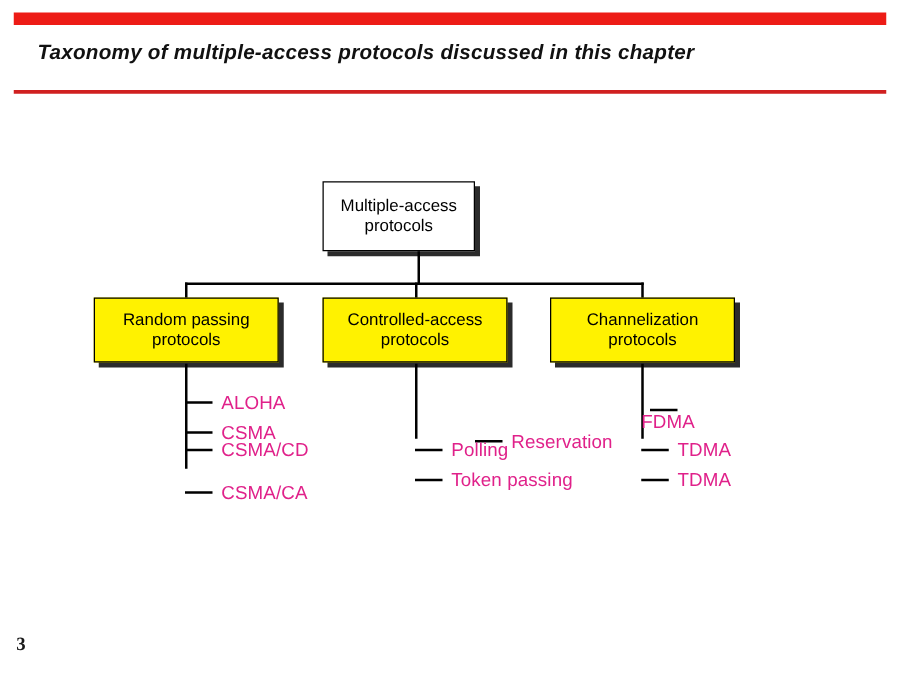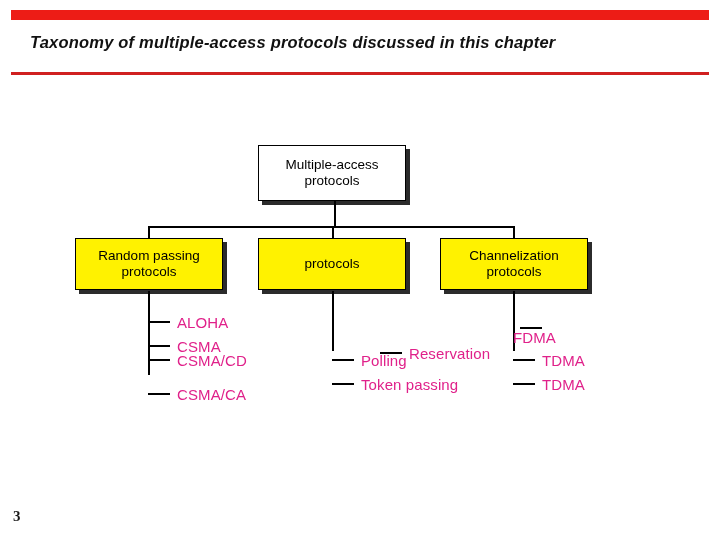--- a/index.html
+++ b/index.html
@@ -61,21 +61,21 @@
     line-height: 1.18;
     color: #000000;
     font-size: 13.5px;
     text-align: center;
     font-family: "Liberation Sans", sans-serif;
   }
   .node .l1, .node .l2 { display: block; white-space: nowrap; }
 
   .node-root {
     left: 258px; top: 145px;
-    width: 148px; height: 56px;
+    width: 122px; height: 56px;
     background: #ffffff;
   }
   .node-child {
     top: 238px;
     height: 52px;
     background: #FFF200;
   }
   .node-random  { left: 75px;  width: 148px; }
   .node-ctrl    { left: 258px; width: 148px; }
   .node-chan    { left: 440px; width: 148px; }
@@ -160,20 +160,21 @@
   <div class="ln drop-left"></div>
   <div class="ln drop-mid"></div>
   <div class="ln drop-right"></div>
 
   <div class="node node-child node-random">
     <span class="l1">Random passing</span>
     <span class="l2">protocols</span>
   </div>
 
   <div class="node node-child node-ctrl">
+    <span class="l1">Controlled-access</span>
     <span class="l2">protocols</span>
   </div>
 
   <div class="node node-child node-chan">
     <span class="l1">Channelization</span>
     <span class="l2">protocols</span>
   </div>
 
   <div class="leafgroup grp-random">
     <div class="spine" style="height:84px;"></div>

